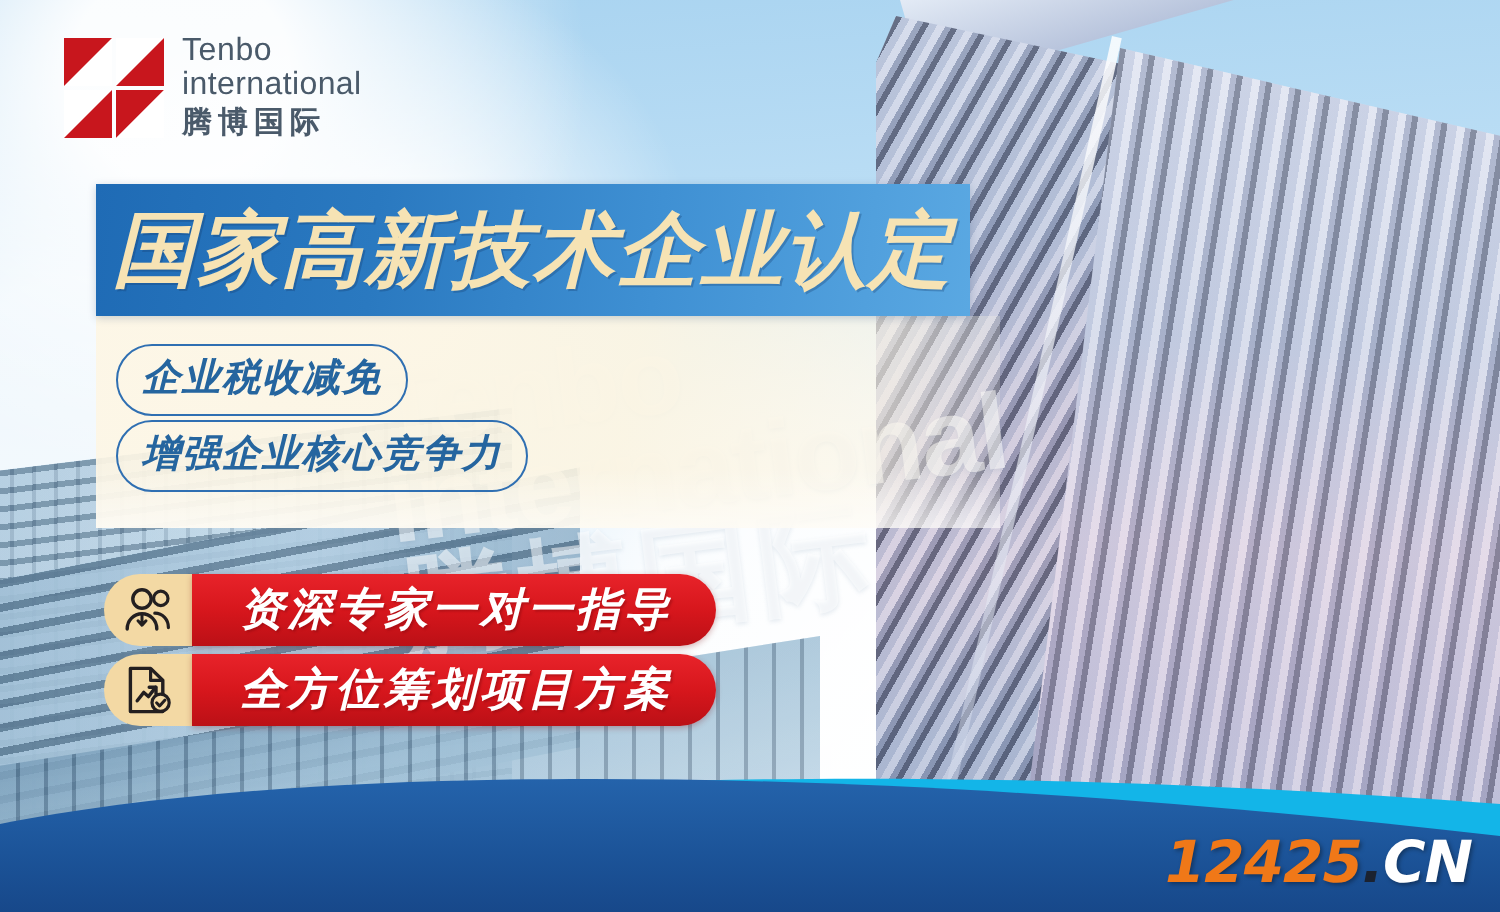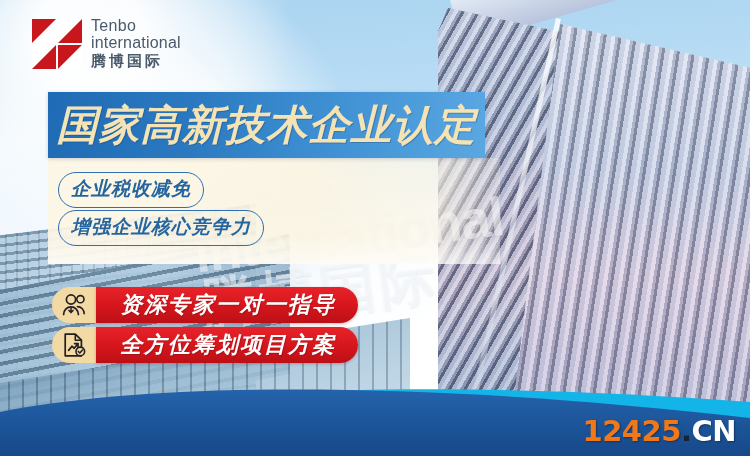--- a/index.html
+++ b/index.html
@@ -174,21 +174,21 @@
   .feat svg { display:block; }
 
   
   .wave-cyan { position:absolute; left:0; bottom:0; width:750px; height:80px; }
   .wave-blue { position:absolute; left:0; bottom:0; width:750px; height:80px; }
 
   
   .site {
     position:absolute; right:14px; bottom:10px;
     font-family:"DejaVu Sans", sans-serif;
-    font-size:29px; font-weight:700; 
+    font-size:29px; font-weight:700; font-style:italic;
     letter-spacing:-0.5px; line-height:1;
     white-space:nowrap;
   }
   .site .num { color:#f07818; text-shadow:1px 1px 2px rgba(0,0,0,.35); }
   .site .dot { color:#1b2230; }
   .site .cn  { color:#ffffff; text-shadow:1px 1px 2px rgba(0,0,0,.35); }
 
   
   .logo { position:absolute; left:32px; top:18px; display:flex; align-items:center; gap:9px; }
   .logo .mark { width:50px; height:50px; display:block; }

